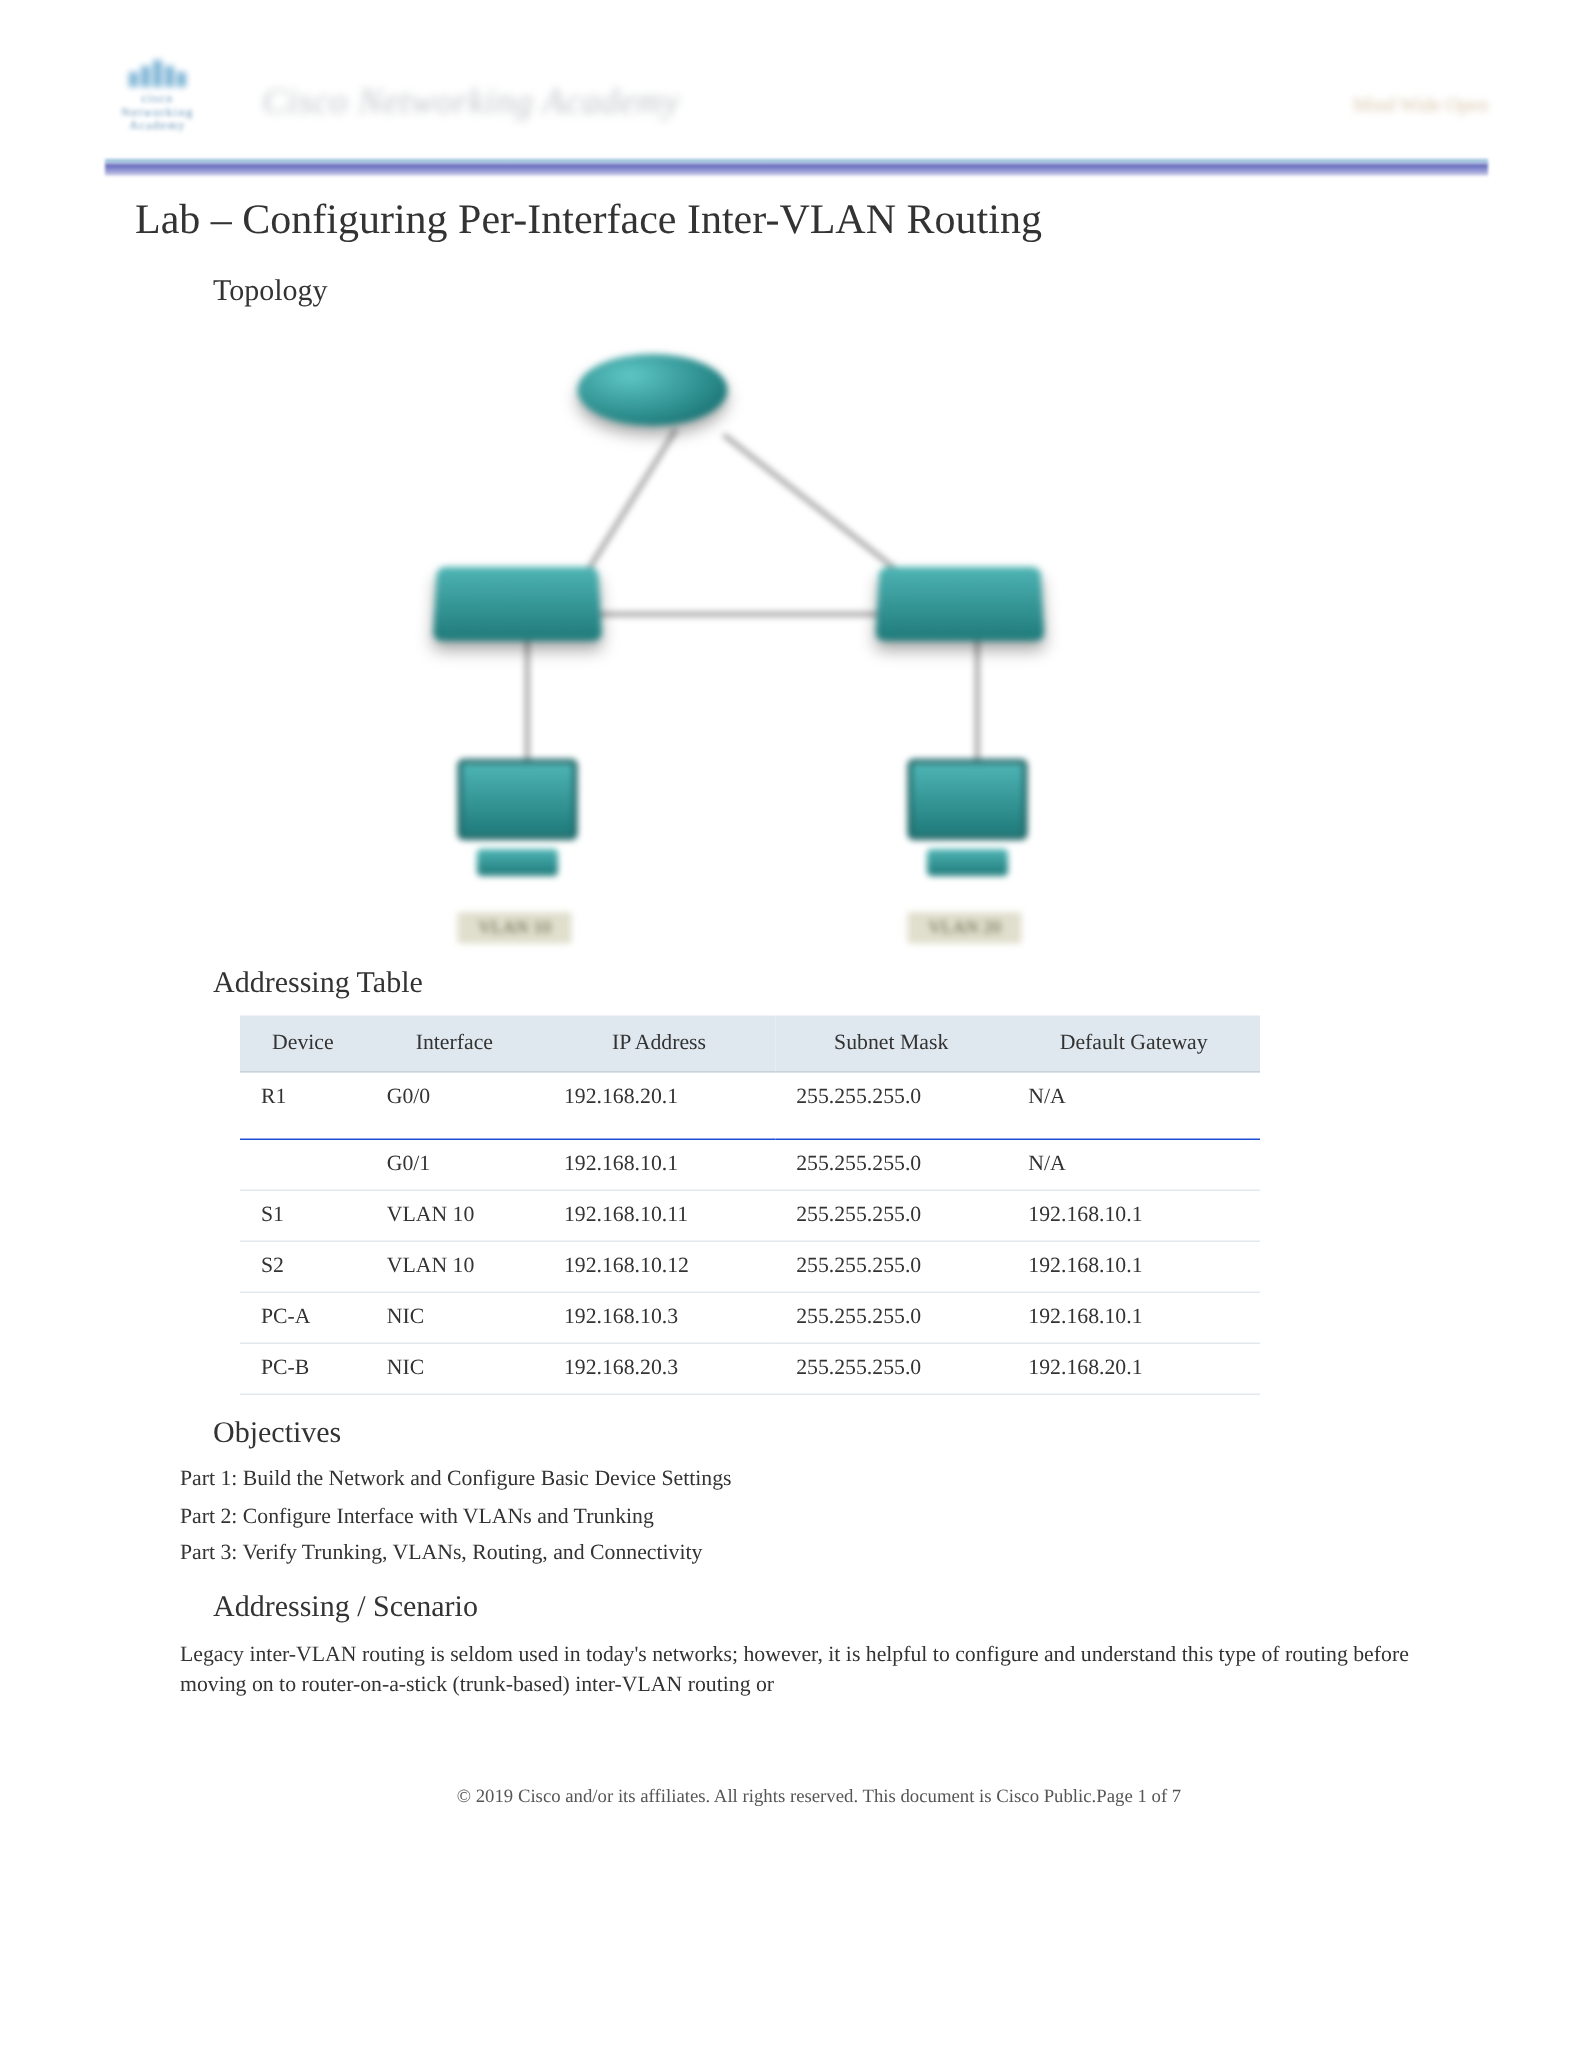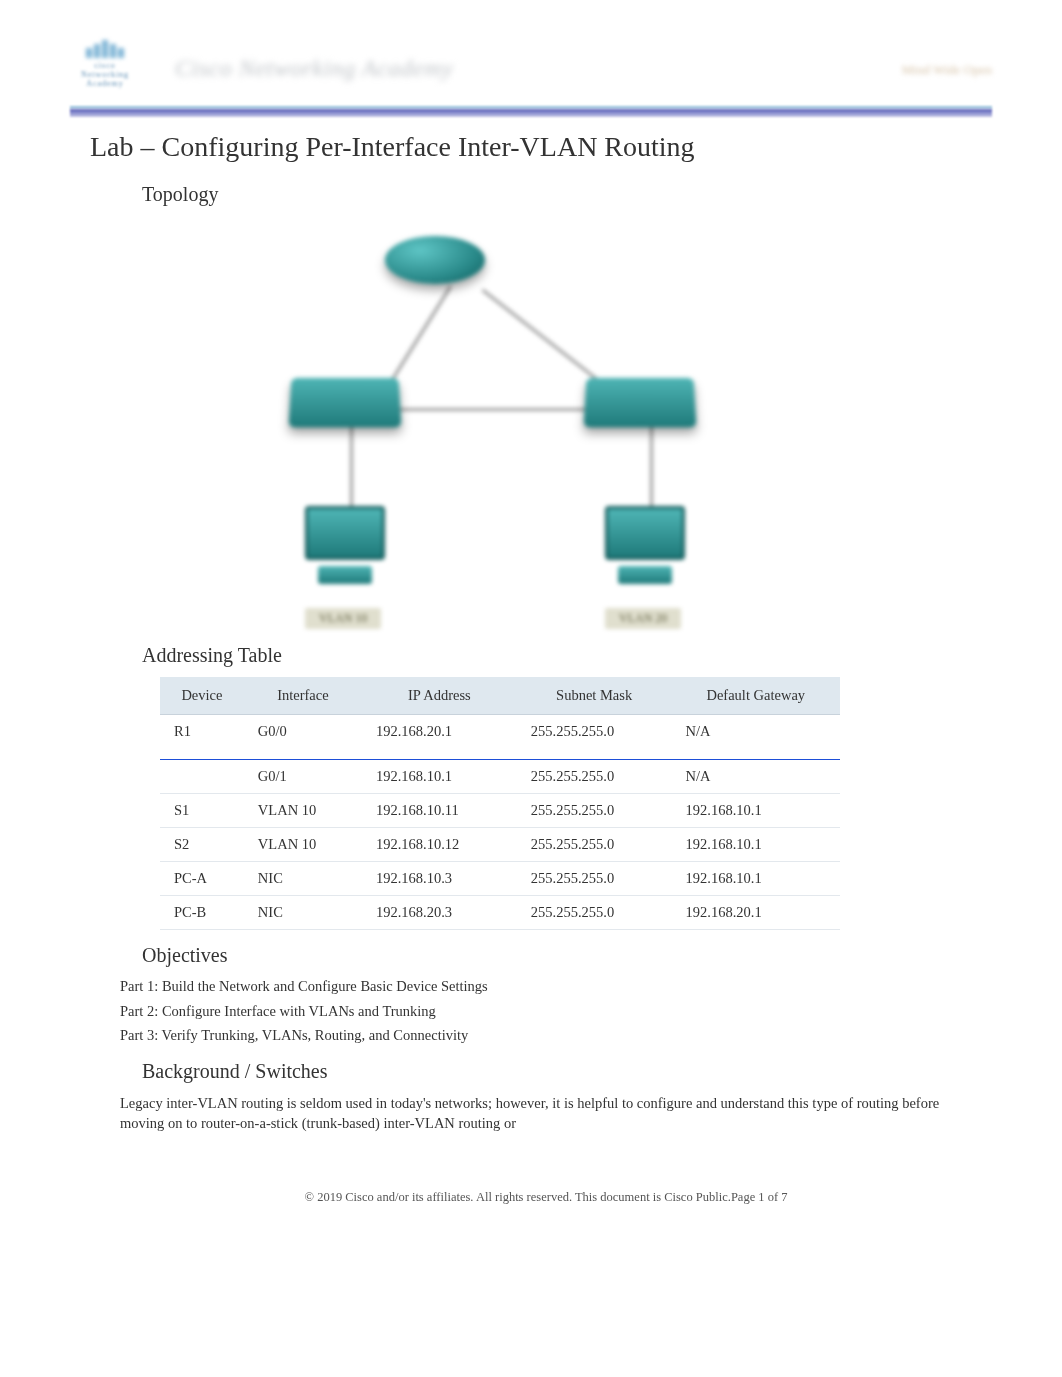--- a/index.html
+++ b/index.html
@@ -235,21 +235,21 @@
         </tr>
       </tbody>
     </table>
   </div>
 
   <h2 class="section">Objectives</h2>
   <p class="body-text">Part 1: Build the Network and Configure Basic Device Settings</p>
   <p class="body-text">Part 2: Configure Interface with VLANs and Trunking</p>
   <p class="body-text">Part 3: Verify Trunking, VLANs, Routing, and Connectivity</p>
 
-  <h2 class="section">Background / Switches</h2>
+  <h2 class="section">Addressing / Scenario</h2>
   <p class="body-text para">Legacy inter-VLAN routing is seldom used in today's networks; however, it is helpful to configure and understand this type of routing before moving on to router-on-a-stick (trunk-based) inter-VLAN routing or</p>
 
   <div class="footer">
     <span>© 2019 Cisco and/or its affiliates. All rights reserved. This document is Cisco Public.</span>
     <span>Page  1 of 7</span>
   </div>
 
 </div>
 
 </body></html>

